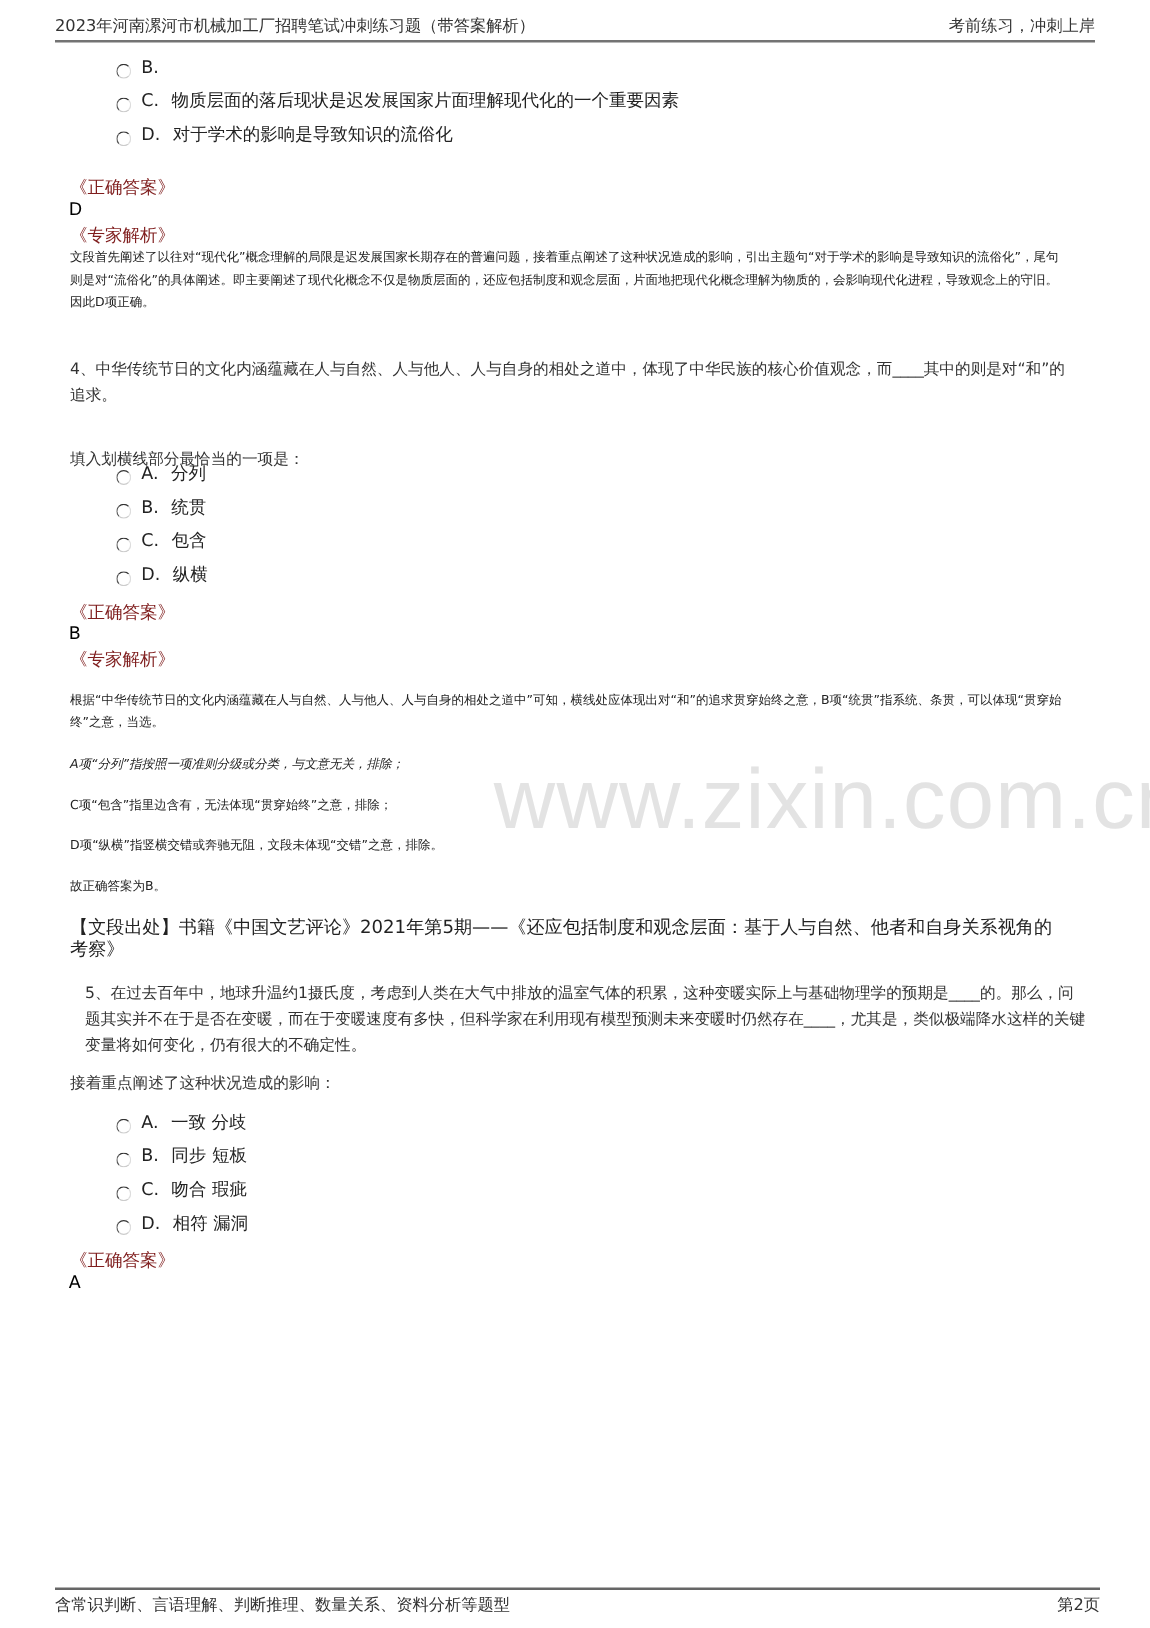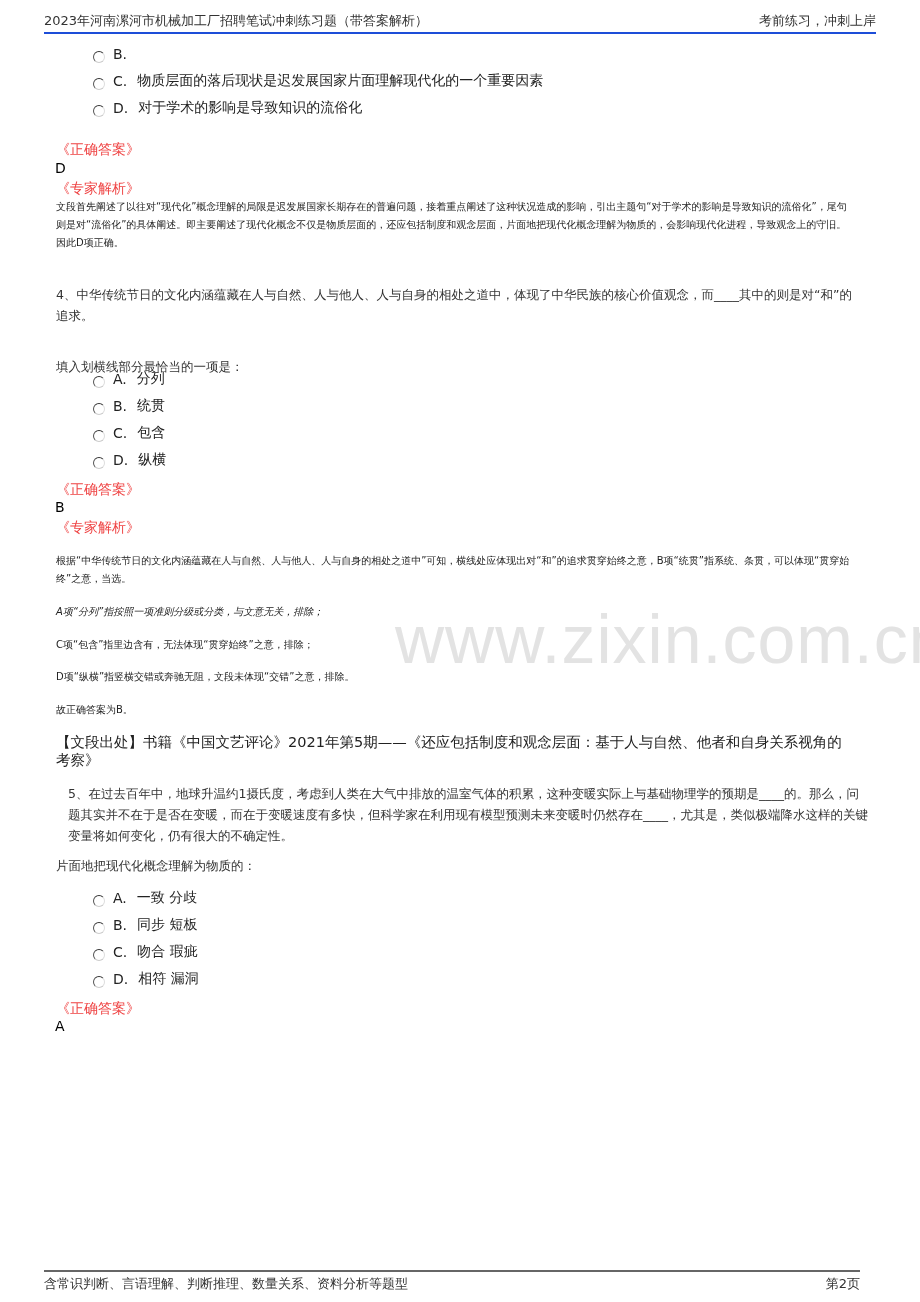--- a/index.html
+++ b/index.html
@@ -1,31 +1,31 @@
 <!DOCTYPE html>
 <html><head>
   <meta charset="utf-8">
   <style>
     html, body { margin: 0; padding: 0; background: #ffffff; }
     body { width: 920px; height: 1302px; position: relative; overflow: hidden;
            font-family: "DejaVu Sans", "Liberation Sans", sans-serif; color: #222; }
     .header { position: absolute; left: 44px; right: 44px; top: 8px; height: 24px;
-              border-bottom: 2px solid #1d4ed8; font-size: 13px; color: #333; }
+              border-bottom: 2px solid #737373; font-size: 13px; color: #333; }
     .header .title { position: absolute; left: 0; top: 4px; }
     .header .slogan { position: absolute; right: 0; top: 4px; }
-    .footer { position: absolute; left: 44px; right: 60px; top: 1270px; height: 24px;
+    .footer { position: absolute; left: 44px; right: 40px; top: 1270px; height: 24px;
               border-top: 2px solid #666; font-size: 13px; color: #333; }
     .footer .left { position: absolute; left: 0; top: 3px; }
     .footer .right { position: absolute; right: 0; top: 3px; margin-left: 33px; }
     .opt { position: absolute; left: 93px; font-size: 14px; display: flex; align-items: center; }
     .radio { width: 10px; height: 10px; border: 1.5px solid #555; border-radius: 50%;
              border-top-color: #333; border-right-color: #ddd; border-bottom-color: #ccc;
              margin-right: 8px; margin-top: 6px; display: inline-block; box-sizing: content-box; }
     .opt .letter { margin-right: 10px; }
-    .lbl { position: absolute; left: 56px; font-size: 14px; color: #ef4444; }
+    .lbl { position: absolute; left: 56px; font-size: 14px; color: #7f1d1d; }
     .ans { position: absolute; left: 55px; font-size: 14px; color: #000; }
     .para { position: absolute; left: 56px; width: 800px; font-size: 10px; line-height: 18px; color: #222; }
     .q { position: absolute; left: 56px; width: 800px; font-size: 12.5px; line-height: 21px; color: #333; }
     .watermark { position: absolute; left: 370px; top: 600px; font-size: 68px; color: #e3e3e3;
                  letter-spacing: 1px; font-family: "Liberation Sans", sans-serif; z-index: 0; margin-left: 25px; }
     .content { position: relative; z-index: 1; }
   </style>
 </head>
 <body>
 
@@ -87,21 +87,21 @@
   <div class="lbl" style="top:519px;">《专家解析》</div>
 
   <div class="para" style="top:552px;">根据“中华传统节日的文化内涵蕴藏在人与自然、人与他人、人与自身的相处之道中”可知，横线处应体现出对“和”的追求贯穿始终之意，B项“统贯”指系统、条贯，可以体现“贯穿始终”之意，当选。</div>
   <div class="para" style="top:603px;font-style:italic;">A项“分列”指按照一项准则分级或分类，与文意无关，排除；</div>
   <div class="para" style="top:636px;">C项“包含”指里边含有，无法体现“贯穿始终”之意，排除；</div>
   <div class="para" style="top:668px;">D项“纵横”指竖横交错或奔驰无阻，文段未体现“交错”之意，排除。</div>
   <div class="para" style="top:701px;">故正确答案为B。</div>
   <div class="para" style="top:733px; font-size:14.5px;">【文段出处】书籍《中国文艺评论》2021年第5期——《还应包括制度和观念层面：基于人与自然、他者和自身关系视角的考察》</div>
 
   <div class="q" style="top:783px;margin-left:12px;">5、在过去百年中，地球升温约1摄氏度，考虑到人类在大气中排放的温室气体的积累，这种变暖实际上与基础物理学的预期是____的。那么，问题其实并不在于是否在变暖，而在于变暖速度有多快，但科学家在利用现有模型预测未来变暖时仍然存在____，尤其是，类似极端降水这样的关键变量将如何变化，仍有很大的不确定性。</div>
-  <div class="q" style="top:855px;">片面地把现代化概念理解为物质的：</div>
+  <div class="q" style="top:855px;">接着重点阐述了这种状况造成的影响：</div>
 
   <div class="opt" style="top:889px;">
     <span class="radio"></span>
     <span class="letter">A.</span>
     <span>一致 分歧</span>
   </div>
   <div class="opt" style="top:916px;">
     <span class="radio"></span>
     <span class="letter">B.</span>
     <span>同步 短板</span>

